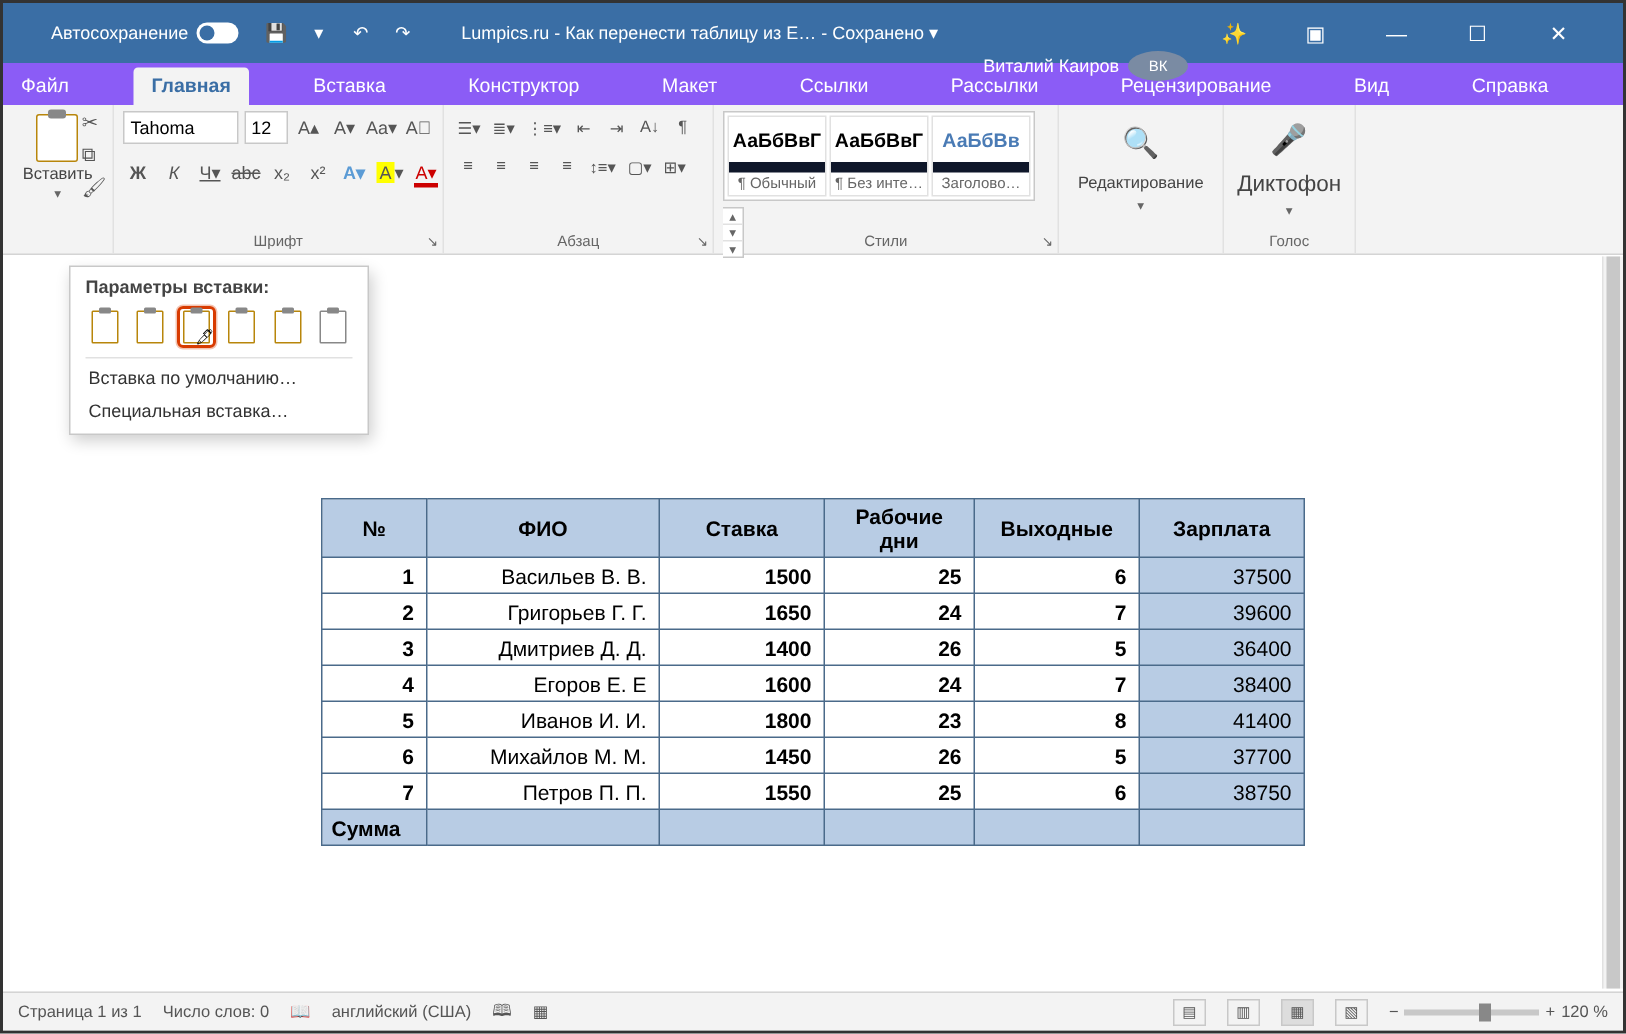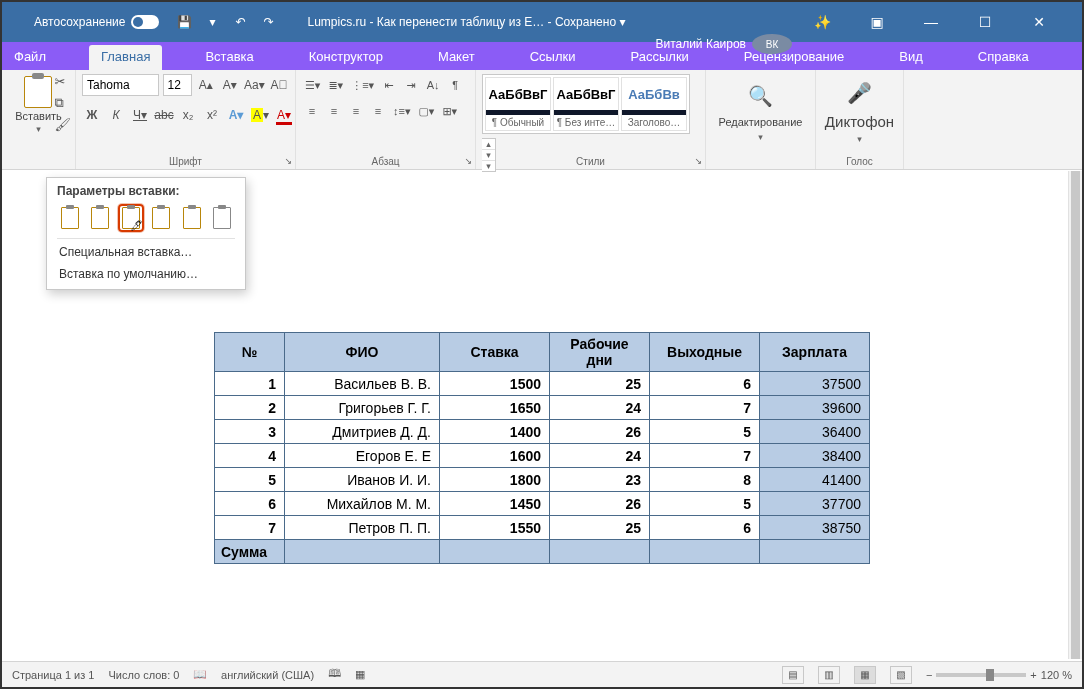--- a/index.html
+++ b/index.html
@@ -11,21 +11,21 @@
 .toggle::after { content: ""; position: absolute; width: 10px; height: 10px; background: #3a6ea5; border-radius: 50%; top: 2px; left: 2px; }
 .titlebar .qat { display: flex; gap: 10px; margin-left: 8px; }
 .titlebar .qat span { width: 18px; height: 18px; display: inline-flex; align-items: center; justify-content: center; color: #fff; }
 .titlebar .doctitle { flex: 1; text-align: center; white-space: nowrap; overflow: hidden; }
 .titlebar .user { display: flex; align-items: center; gap: 6px; margin-top: 44px; }
 .titlebar .avatar { width: 40px; height: 20px; border-radius: 50%; background: #7a8ba3; display: inline-flex; align-items: center; justify-content: center; font-size: 10px; }
 .titlebar .winbtn { width: 46px; height: 40px; display: inline-flex; align-items: center; justify-content: center; color: #fff; font-size: 14px; }
 
 .tabs { height: 28px; background: #8b5cf6; display: flex; align-items: flex-end; color: #fff; font-size: 13px; gap: 31px; }
 .tabs .tab { padding: 4px 12px 6px; cursor: pointer; }
-.tabs .tab.active { background: #f3f3f3; color: #3a6ea5; font-weight: 400; border-radius: 3px 3px 0 0; }
+.tabs .tab.active { background: #f3f3f3; color: #3a6ea5; font-weight: 700; border-radius: 3px 3px 0 0; }
 .tabs .spacer { flex: 1; }
 .tabs .search { display: flex; align-items: center; gap: 4px; padding: 0 10px; }
 .tabs .rbtn { width: 30px; height: 24px; display: inline-flex; align-items: center; justify-content: center; border: 1px solid rgba(255,255,255,0.3); margin-right: 4px; margin-bottom: 2px; font-size: 12px; }
 
 .ribbon { height: 100px; background: #f3f3f3; border-bottom: 1px solid #d4d4d4; display: flex; position: relative; }
 .group { border-right: 1px solid #e1e1e1; padding: 4px 6px 18px; position: relative; display: flex; flex-direction: column; gap: 4px; }
 .group-label { position: absolute; bottom: 2px; left: 0; right: 0; text-align: center; font-size: 10px; color: #666; }
 .group .dialog-launcher { position: absolute; bottom: 3px; right: 3px; font-size: 9px; color: #666; }
 
 .clipboard { width: 74px; display:flex; flex-direction:column; align-items:center; justify-content:flex-start;}
@@ -51,21 +51,21 @@
 .hlA { background: #ffff00; padding:0 2px;}
 
 .para { width: 180px; }
 .para-row { display: flex; align-items: center; gap: 2px; }
 .para-row .smallbtn { font-size: 11px; }
 
 .styles { width: 230px; display:flex; align-items:flex-start;}
 .style-gallery { display: flex; gap: 2px; border: 1px solid #c8c8c8; background: #fff; padding: 2px; }
 .style-item { width: 66px; height: 54px; border: 1px solid #e1e1e1; display: flex; flex-direction: column; font-size: 10px; }
 .style-item .preview { flex: 1; display: flex; align-items: center; justify-content: center; font-size: 13px; font-weight: 600; }
-.style-item .name { border-top: 5px solid #0f172a; text-align: center; padding: 2px 0; color: #666; white-space:nowrap; overflow:hidden;}
+.style-item .name { border-top: 7px solid #0f172a; text-align: center; padding: 2px 0; color: #666; white-space:nowrap; overflow:hidden;}
 .style-item:nth-child(3) .preview { color: #4a7bb5; }
 .gallery-arrows { width:14px; display:flex; flex-direction:column; justify-content:space-between; font-size:9px; color:#666; border:1px solid #c8c8c8; border-left:none; background:#fff;}
 .gallery-arrows span{flex:1;display:flex;align-items:center;justify-content:center;border-bottom:1px solid #e1e1e1;}
 .gallery-arrows span:last-child{border-bottom:none;}
 
 .editing { width: 110px; text-align:center; display:flex; flex-direction:column; align-items:center; justify-content:center;}
 .editing-icon { font-size:20px; color:#3a6ea5;}
 .voice { width: 88px; text-align:center; display:flex; flex-direction:column; align-items:center; justify-content:center;}
 .voice-icon { font-size:20px; color:#5b9bd5;}
 
@@ -264,22 +264,22 @@
         <span class="mini"></span>
       </span>
     <span class="paste-opt">
         <span class="mini"></span>
       </span>
     <span class="paste-opt">
         <span class="mini" style="border-color:#888"></span>
       </span>
   </div>
   <div class="sep"></div>
+  <div class="menuitem">Вставка по умолчанию…</div>
   <div class="menuitem">Специальная вставка…</div>
-  <div class="menuitem">Вставка по умолчанию…</div>
 </div>
 
 <div class="doc-area">
   <div class="page">
     <table class="xl">
       <colgroup>
           <col style="width:70px">
           <col style="width:155px">
           <col style="width:110px">
           <col style="width:100px">

